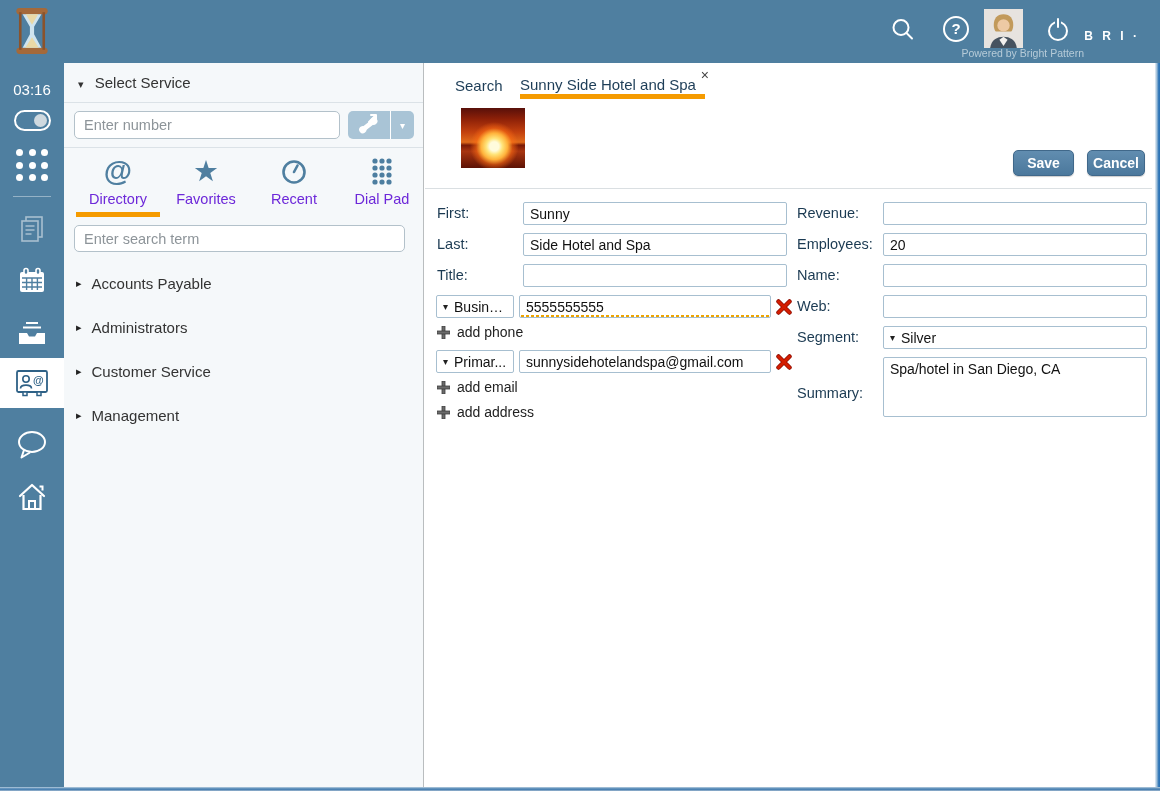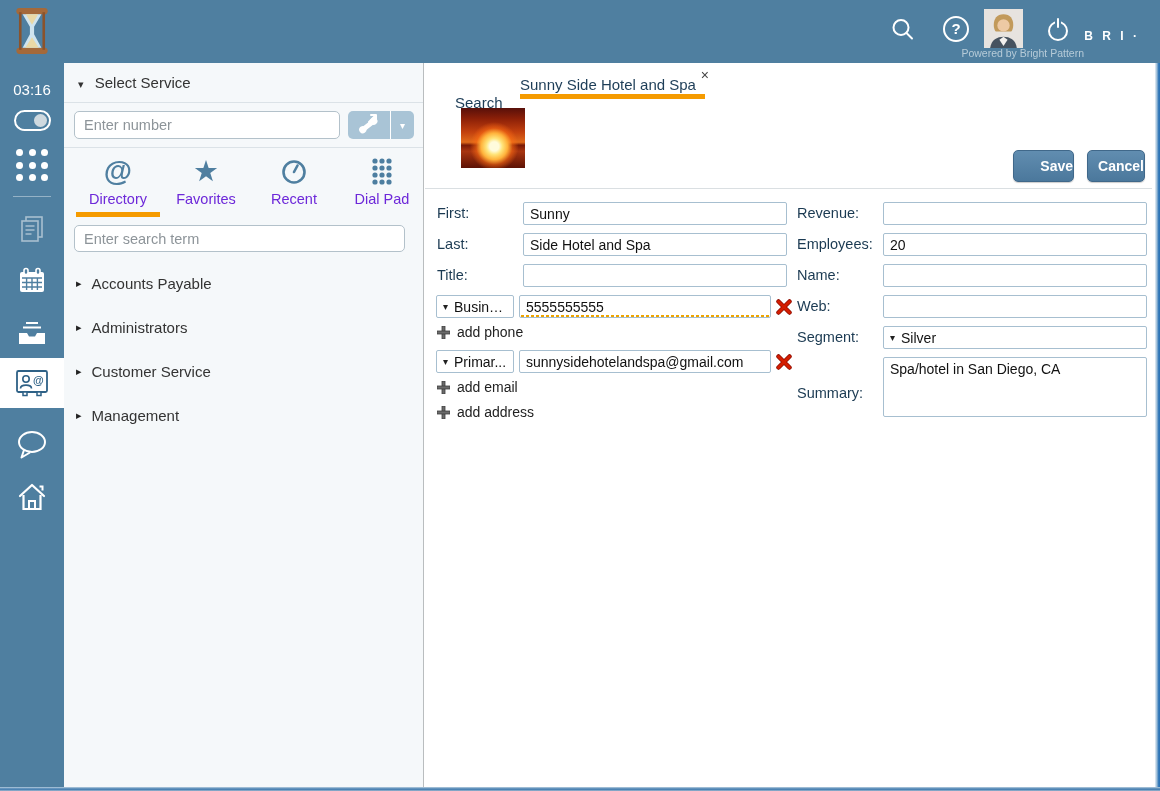--- a/index.html
+++ b/index.html
@@ -70,33 +70,33 @@
 
   
   .main { position:absolute; left:425px; top:63px; width:735px; height:728px; background:#fff; z-index:2; }
   .right-edge { position:absolute; right:0; top:63px; bottom:0; width:5px; z-index:6;
                 background:linear-gradient(90deg,#e9eff5,#9fc0da 35%,#2d74b6 75%,#2d74b6); }
   .bottom-edge { position:absolute; left:0; bottom:0; width:1160px; height:4px; z-index:7;
                  background:linear-gradient(#b9cfdf,#3c78ad 55%,#9fb7cf); }
 
   .main-tabs { position:absolute; left:0; top:7px; height:36px; width:100%; }
   .mtab { position:absolute; font-size:15px; color:#1d3d57; cursor:pointer; }
-  .mtab-search { left:30px; top:24px; }
+  .mtab-search { left:30px; top:7px; }
   .mtab-contact { left:95px; top:0; width:185px; height:29px; border-bottom:5px solid #f59b00;
                   text-align:left; padding-top:6px; }
   .tab-close { position:absolute; right:-4px; top:-3px; font-size:14px; color:#444; cursor:pointer; }
 
   .contact-photo { position:absolute; left:36px; top:45px; width:64px; height:60px;
     background:
       radial-gradient(circle at 52% 64%, #fffbdc 0 9%, #ffe47a 16%, #ffb33c 26%, rgba(255,110,20,.55) 36%, rgba(160,30,5,0) 48%),
       linear-gradient(180deg,#58100a 0%,#8c2008 18%,#c2400e 40%,#e06a1a 57%,#7a1a06 62%,#a83510 72%,#5d1205 100%); }
 
-  .btn { position:absolute; height:32px; border:1px solid #40688a; border-radius:5px; color:#fff;
+  .btn { position:absolute; height:26px; border:1px solid #40688a; border-radius:5px; color:#fff;
          font-size:14px; font-weight:bold; font-family:inherit; cursor:pointer;
-         background:linear-gradient(#618db0,#4b789c); box-shadow:0 1px 1px rgba(0,0,0,.2);text-align:right; }
+         background:linear-gradient(#618db0,#4b789c); box-shadow:0 1px 1px rgba(0,0,0,.2); }
   .btn-save { left:588px; top:87px; width:61px; }
   .btn-cancel { left:662px; top:87px; width:58px; }
   .btn-augment { left:572px; top:360px; width:153px; }
   .hdr-divider { position:absolute; left:0; top:125px; width:727px; height:1px; background:#dadfe2; }
 
   .flabel { position:absolute; height:23px; line-height:23px; font-size:14.5px; color:#1b3a52; }
   .finput, .fselect { position:absolute; width:264px; height:23px; border:1px solid #a7bfd0; border-radius:2px;
             background:#fff; font-size:14px; font-family:inherit; color:#111; padding:0 6px; }
   .fselect { display:flex; align-items:center; cursor:pointer; }
   .fselect .caret { font-size:10px; color:#222; margin-right:6px; }

